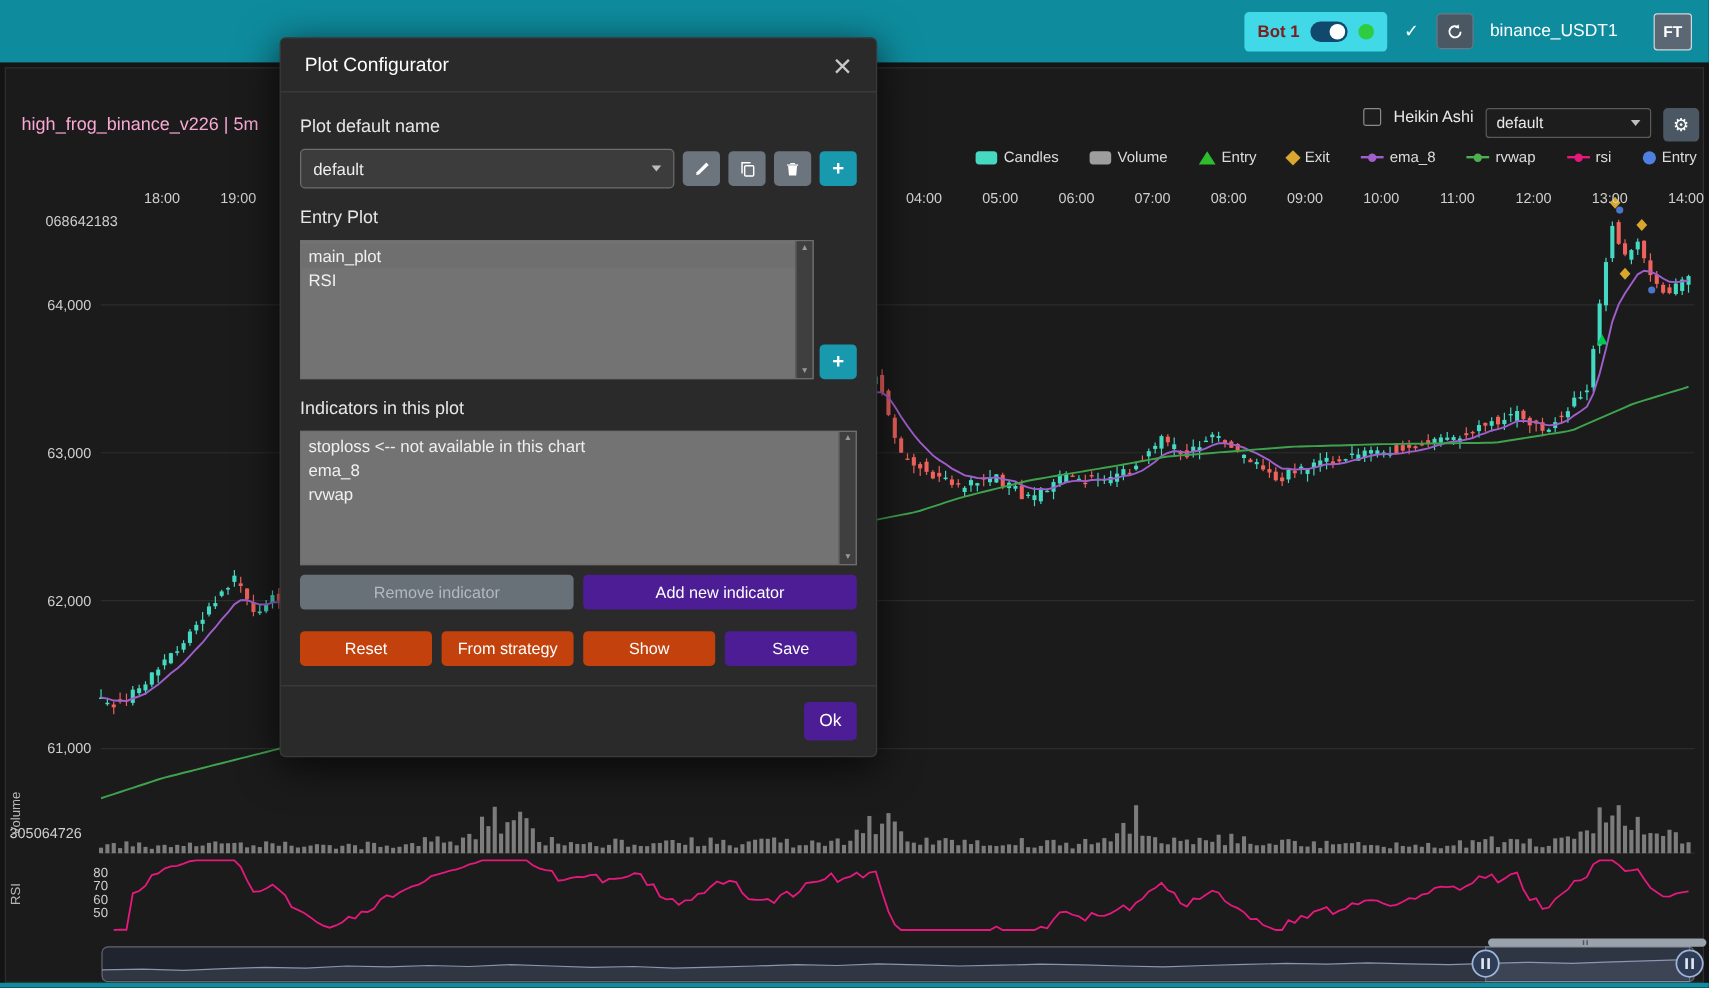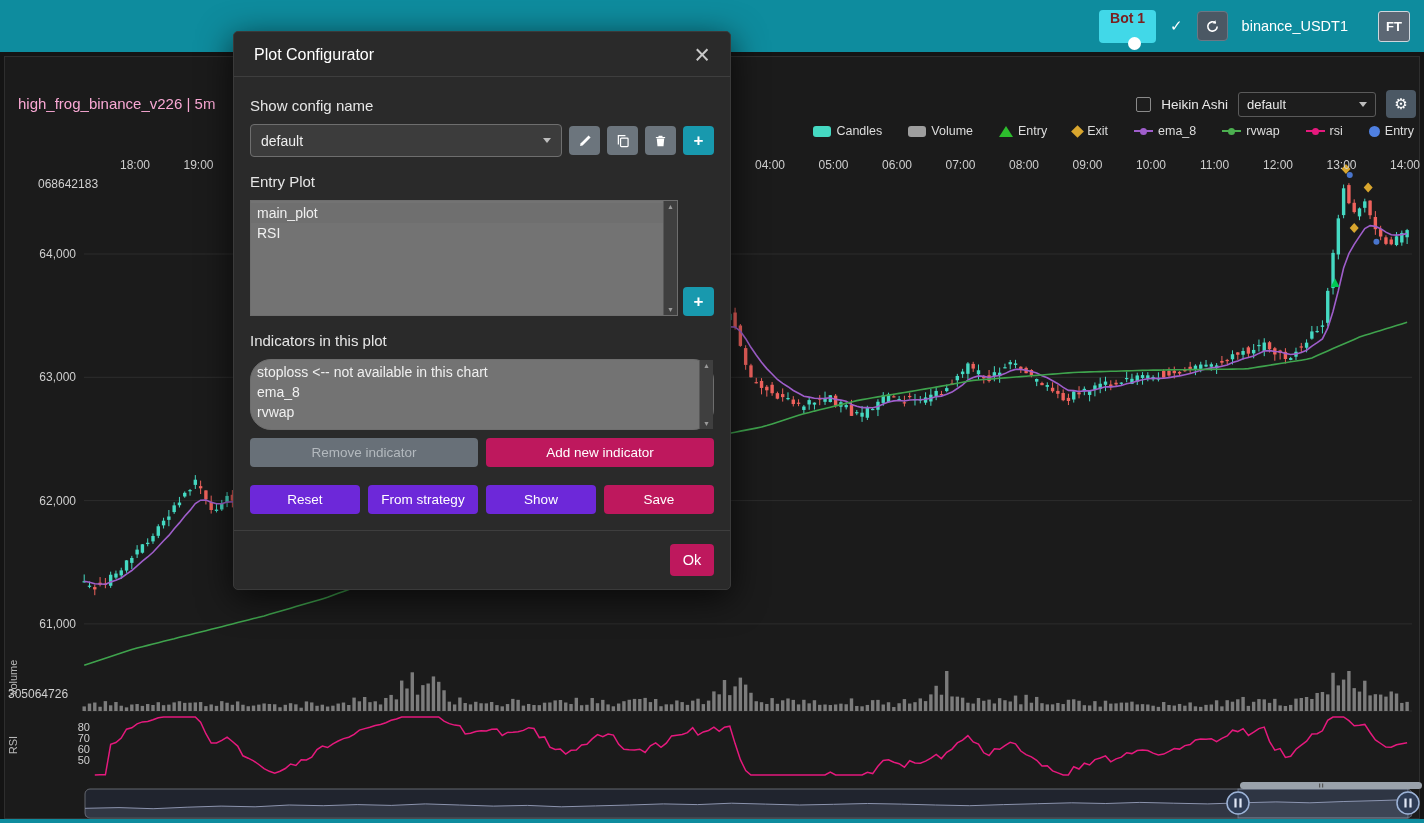--- a/index.html
+++ b/index.html
@@ -4,40 +4,40 @@
 <style>
   html,body{margin:0;padding:0;background:#141414;}
   body{width:1424px;height:823px;position:relative;overflow:hidden;
        font-family:"Liberation Sans",sans-serif;-webkit-font-smoothing:antialiased;}
 
   
   .navbar{position:absolute;top:0;left:0;width:100%;height:52px;background:#0e8c9e;
           display:flex;align-items:center;justify-content:flex-end;gap:14px;
           padding:0 14px;box-sizing:border-box;z-index:5;}
   .bot-chip{background:#41d8e8;border-radius:4px;height:33px;display:flex;align-items:center;
-            gap:9px;padding:0 11px;cursor:pointer;flex-direction:column;}
+            gap:9px;padding:0 11px;cursor:pointer;}
   .bot-chip .bot-label{color:#7a2020;font-size:14px;font-weight:bold;}
   .toggle{width:31px;height:17px;background:#0f4a6e;border-radius:9px;position:relative;}
   .toggle::after{content:"";position:absolute;right:2px;top:2px;width:13px;height:13px;
                  background:#fff;border-radius:50%;}
   .status-dot{width:13px;height:13px;border-radius:50%;background:#2ecc40;}
   .nav-check{color:#fff;font-size:15px;}
   .icon-btn-nav{width:29px;height:28px;background:#4b5864;border:1px solid #6b7785;border-radius:4px;
                 display:flex;align-items:center;justify-content:center;cursor:pointer;}
   .exchange{color:#fff;font-size:14.5px;}
   .ft-logo{width:30px;height:29px;background:#5c6774;border:1px solid #cfd6dd;border-radius:3px;
            color:#fff;font-size:13px;font-weight:bold;display:flex;align-items:center;
            justify-content:center;margin-left:16px;cursor:pointer;}
 
   
   .chart-frame{position:absolute;left:4px;top:56px;right:4px;bottom:4px;border:1px solid #2e2e2e;
                background:#1b1b1b;z-index:0;}
   #chart{position:absolute;left:0;top:0;width:1424px;height:823px;z-index:1;}
   .chart-title{position:absolute;left:18px;top:95px;color:#f9a8d4;font-size:15px;z-index:2;}
-  .chart-controls{position:absolute;right:8px;top:90px;display:flex;align-items:center;gap:10px;z-index:2;}
+  .chart-controls{position:absolute;right:8px;top:90px;display:flex;align-items:flex-start;gap:10px;z-index:2;}
   .checkbox{width:13px;height:13px;border:1px solid #8a8a8a;background:#1d1d1d;border-radius:2px;cursor:pointer;}
   .hk-label{color:#e8e8e8;font-size:13.5px;}
   .mini-select{width:138px;height:25px;background:#1d1d1d;border:1px solid #5a5a5a;border-radius:3px;
                color:#e8e8e8;font-size:13px;display:flex;align-items:center;
                justify-content:space-between;padding:0 8px;box-sizing:border-box;cursor:pointer;}
   .caret{width:0;height:0;border-left:4px solid transparent;border-right:4px solid transparent;
          border-top:5px solid #bdbdbd;}
   .gear-btn{width:30px;height:28px;background:#4b5864;border-radius:4px;color:#fff;font-size:15px;
             display:flex;align-items:center;justify-content:center;cursor:pointer;}
   .legend{position:absolute;right:10px;top:124px;display:flex;gap:26px;align-items:center;z-index:2;}
@@ -65,38 +65,38 @@
   .m-select{flex:1;height:33px;background:#3c3c3c;border:1px solid #6e6e6e;border-radius:4px;
             display:flex;align-items:center;justify-content:space-between;padding:0 10px;
             font-size:14px;box-sizing:border-box;cursor:pointer;}
   .ibtn{width:31px;height:29px;border-radius:4px;background:#6c757d;display:flex;align-items:center;
         justify-content:center;cursor:pointer;flex:none;}
   .ibtn.teal{background:#1899ae;}
   .ibtn .plus{color:#fff;font-size:17px;font-weight:bold;line-height:1;}
   .lb-wrap{position:relative;margin-top:4px;}
   .listbox{border:1px solid #6e6e6e;background:#737373;display:flex;box-sizing:border-box;}
   .lb1{width:428px;height:116px;}
-  .lb2{width:100%;height:71px;border-radius:21px;}
+  .lb2{width:100%;height:112px;}
   .list-items{flex:1;padding:2px 0;overflow:hidden;}
   .list-item{font-size:14px;color:#f0f0f0;padding:0 6px;height:20px;line-height:20px;cursor:pointer;
              white-space:nowrap;}
   .list-item.selected{background:#6f6f6f;}
   .scrollcol{width:13px;background:#3f3f3f;border-left:1px solid #585858;display:flex;
              flex-direction:column;justify-content:space-between;align-items:center;
              font-size:7px;color:#9a9a9a;padding:2px 0;cursor:pointer;}
   .add-plot{position:absolute;right:0;bottom:0;}
   .pair-row{display:flex;gap:8px;margin-top:8px;}
   .pair-row .btn{flex:1;}
   .quad-row{display:flex;gap:8px;margin-top:18px;}
   .quad-row .btn{flex:1;}
   .btn{border-radius:4px;font-size:13.5px;color:#fff;display:flex;align-items:center;
        justify-content:center;height:29px;cursor:pointer;}
-  .btn.gray{background:#6d28d9;}
+  .btn.gray{background:#c2410c;}
   .btn.muted{background:#687078;color:#b3b9be;}
-  .btn.teal{background:#be185d;}
+  .btn.teal{background:#4c1d95;}
   .modal-footer{margin-top:16px;border-top:1px solid #3e3e3e;padding:13px 16px;
                 display:flex;justify-content:flex-end;}
   .ok-btn{width:44px;height:32px;font-size:14.5px;}
 </style>
 </head>
 <body>
 
 <div class="chart-frame"></div>
 <svg id="chart" xmlns="http://www.w3.org/2000/svg">
     <g>
@@ -996,21 +996,21 @@
     </span>
   </div>
 <div class="footer-bar"></div>
 
 <div class="modal">
   <div class="modal-header">
     <span class="modal-title">Plot Configurator</span>
     <span class="close-x">×</span>
   </div>
   <div class="modal-body">
-    <div class="field-label">Show config name</div>
+    <div class="field-label">Plot default name</div>
     <div class="row1">
       <span class="m-select">
         <span>default</span>
         <span class="caret"></span>
       </span>
       <span class="ibtn">
         <svg width="14" height="14" viewBox="0 0 16 16">
           <path fill="#fff" d="M12.1 1.6l2.3 2.3L5.2 13.1 2.4 13.6 2.9 10.8Z"></path>
         </svg>
       </span>

